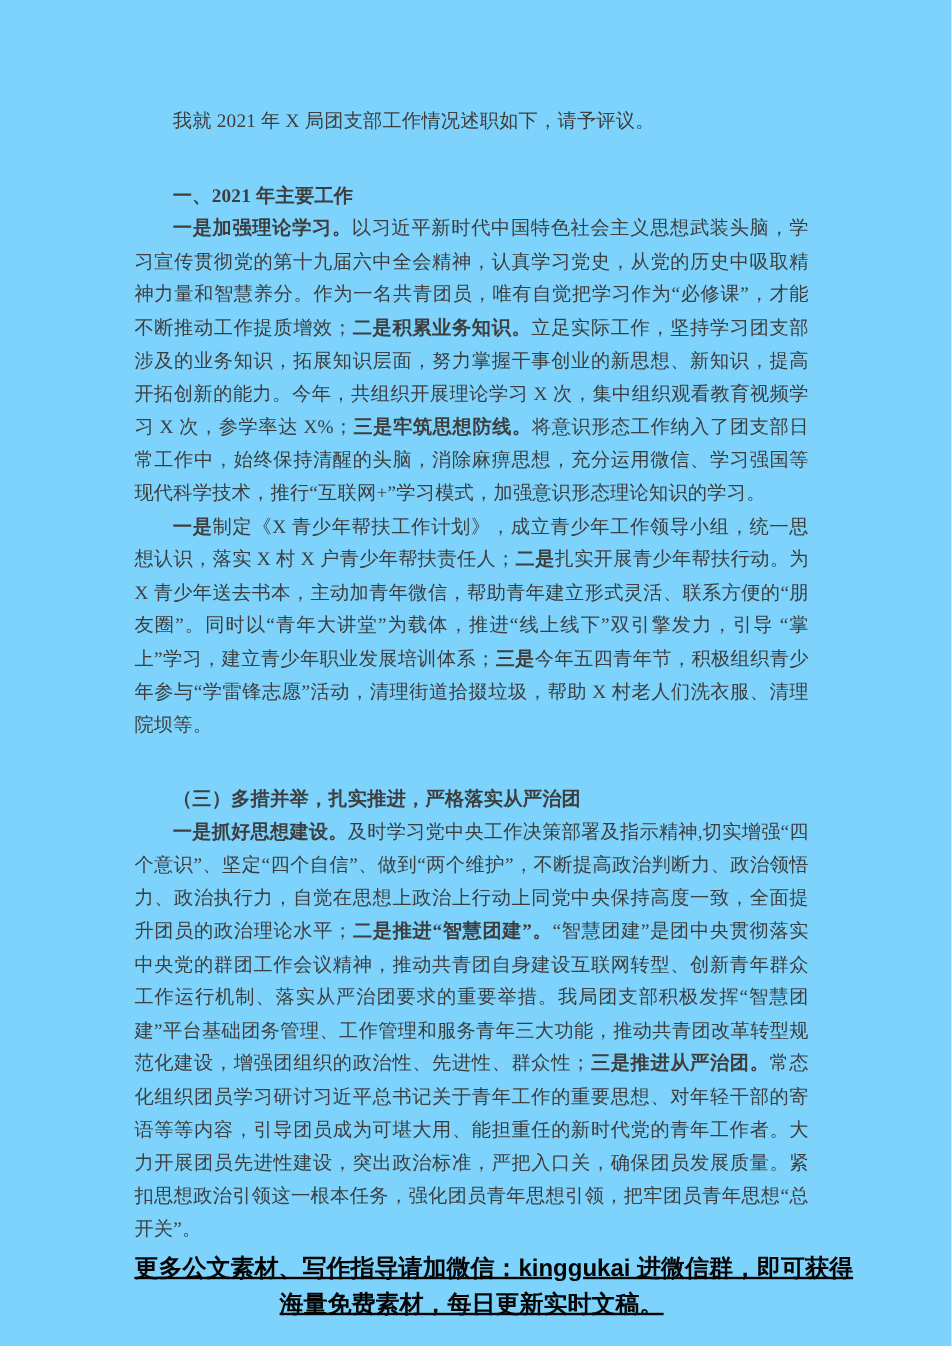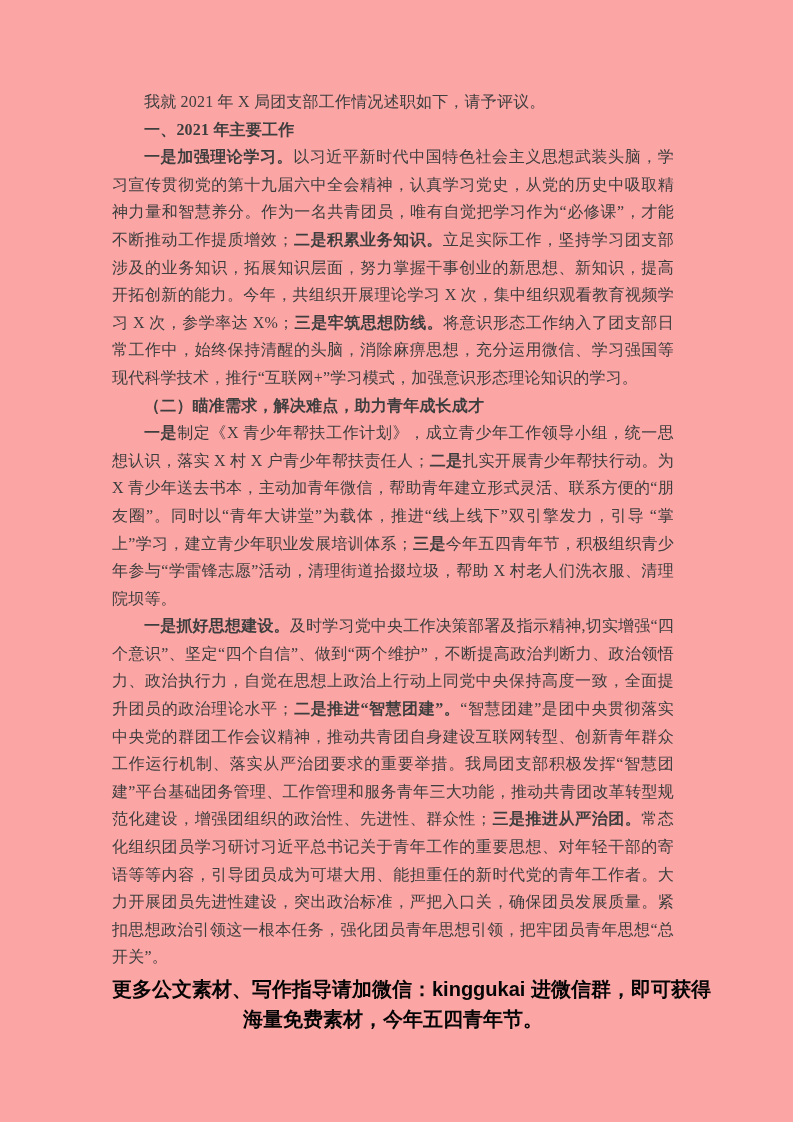--- a/index.html
+++ b/index.html
@@ -4,66 +4,67 @@
 <style>
   html, body {
     margin: 0;
     padding: 0;
     background: #ffffff;
   }
   .page {
     position: relative;
     width: 793px;
     height: 1122px;
-    background: #fca5a5;
+    background: #7dd3fc;
     overflow: hidden;
     font-family: "Liberation Serif", "DejaVu Serif", serif;
   }
   .content {
     position: absolute;
     left: 112px;
     top: 88px;
     width: 562px;
     color: #3e3e3e;
   }
   .para {
     margin: 0;
     font-size: 16px;
     line-height: 27.6px;
     text-align: justify;
     text-justify: inter-ideograph;
     text-indent: 2em;
     letter-spacing: 0.2px;
     word-break: break-all;
   }
-  .para.heading { font-weight: bold; }
+  .para.heading { font-weight: bold; margin-top: 34px; }
   .run { font-weight: normal; }
   .run.bold { font-weight: bold; }
   .footer {
     margin-top: 3px;
     font-family: "Liberation Sans", "DejaVu Sans", sans-serif;
     font-weight: bold;
     color: #050505;
     font-size: 20px;
     line-height: 30px;
     text-align: center;
+    text-decoration: underline;
   }
   .footer-line {
     white-space: nowrap;
   }
 </style>
 </head>
 <body>
 
 <div class="page">
   <div class="content" id="doc-content" style="color: rgb(62, 62, 62);">
       <p class="para body"><span class="run">我就 2021 年 X 局团支部工作情况述职如下，请予评议。</span></p>
       <p class="para heading"><span class="run bold">一、2021 年主要工作</span></p>
       <p class="para body"><span class="run bold">一是加强理论学习。</span><span class="run">以习近平新时代中国特色社会主义思想武装头脑，学习宣传贯彻党的第十九届六中全会精神，认真学习党史，从党的历史中吸取精神力量和智慧养分。作为一名共青团员，唯有自觉把学习作为“必修课”，才能不断推动工作提质增效；</span><span class="run bold">二是积累业务知识。</span><span class="run">立足实际工作，坚持学习团支部涉及的业务知识，拓展知识层面，努力掌握干事创业的新思想、新知识，提高开拓创新的能力。今年，共组织开展理论学习 X 次，集中组织观看教育视频学习 X 次，参学率达 X%；</span><span class="run bold">三是牢筑思想防线。</span><span class="run">将意识形态工作纳入了团支部日常工作中，始终保持清醒的头脑，消除麻痹思想，充分运用微信、学习强国等现代科学技术，推行“互联网+”学习模式，加强意识形态理论知识的学习。</span></p>
-      <p class="para heading"><span class="run bold">（二）瞄准需求，解决难点，助力青年成长成才</span></p>
       <p class="para body"><span class="run bold">一是</span><span class="run">制定《X 青少年帮扶工作计划》，成立青少年工作领导小组，统一思想认识，落实 X 村 X 户青少年帮扶责任人；</span><span class="run bold">二是</span><span class="run">扎实开展青少年帮扶行动。为 X 青少年送去书本，主动加青年微信，帮助青年建立形式灵活、联系方便的“朋友圈”。同时以“青年大讲堂”为载体，推进“线上线下”双引擎发力，引导 “掌上”学习，建立青少年职业发展培训体系；</span><span class="run bold">三是</span><span class="run">今年五四青年节，积极组织青少年参与“学雷锋志愿”活动，清理街道拾掇垃圾，帮助 X 村老人们洗衣服、清理院坝等。</span></p>
+      <p class="para heading"><span class="run bold">（三）多措并举，扎实推进，严格落实从严治团</span></p>
       <p class="para body"><span class="run bold">一是抓好思想建设。</span><span class="run">及时学习党中央工作决策部署及指示精神,切实增强“四个意识”、坚定“四个自信”、做到“两个维护”，不断提高政治判断力、政治领悟力、政治执行力，自觉在思想上政治上行动上同党中央保持高度一致，全面提升团员的政治理论水平；</span><span class="run bold">二是推进“智慧团建”。</span><span class="run">“智慧团建”是团中央贯彻落实中央党的群团工作会议精神，推动共青团自身建设互联网转型、创新青年群众工作运行机制、落实从严治团要求的重要举措。我局团支部积极发挥“智慧团建”平台基础团务管理、工作管理和服务青年三大功能，推动共青团改革转型规范化建设，增强团组织的政治性、先进性、群众性；</span><span class="run bold">三是推进从严治团。</span><span class="run">常态化组织团员学习研讨习近平总书记关于青年工作的重要思想、对年轻干部的寄语等等内容，引导团员成为可堪大用、能担重任的新时代党的青年工作者。大力开展团员先进性建设，突出政治标准，严把入口关，确保团员发展质量。紧扣思想政治引领这一根本任务，强化团员青年思想引领，把牢团员青年思想“总开关”。</span></p>
       <div class="footer" style="color: rgb(5, 5, 5);">
         <div class="footer-line">更多公文素材、写作指导请加微信：kinggukai 进微信群，即可获得</div>
-        <div class="footer-line">海量免费素材，今年五四青年节。</div>
+        <div class="footer-line">海量免费素材，每日更新实时文稿。</div>
       </div>
     </div>
 </div>
 
 </body></html>

